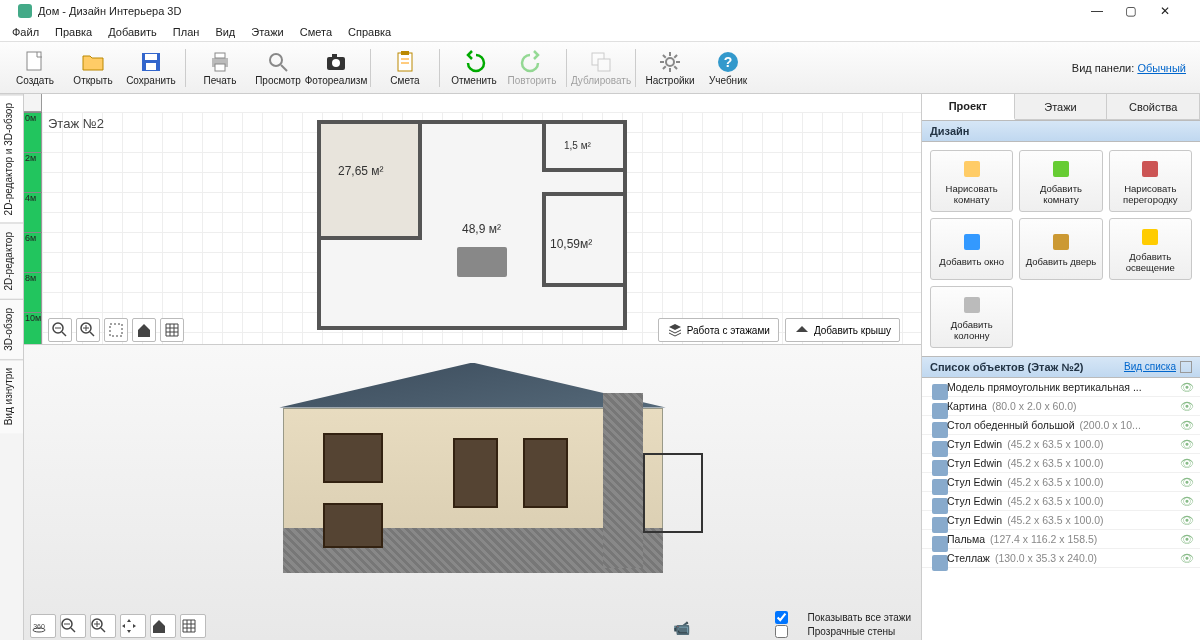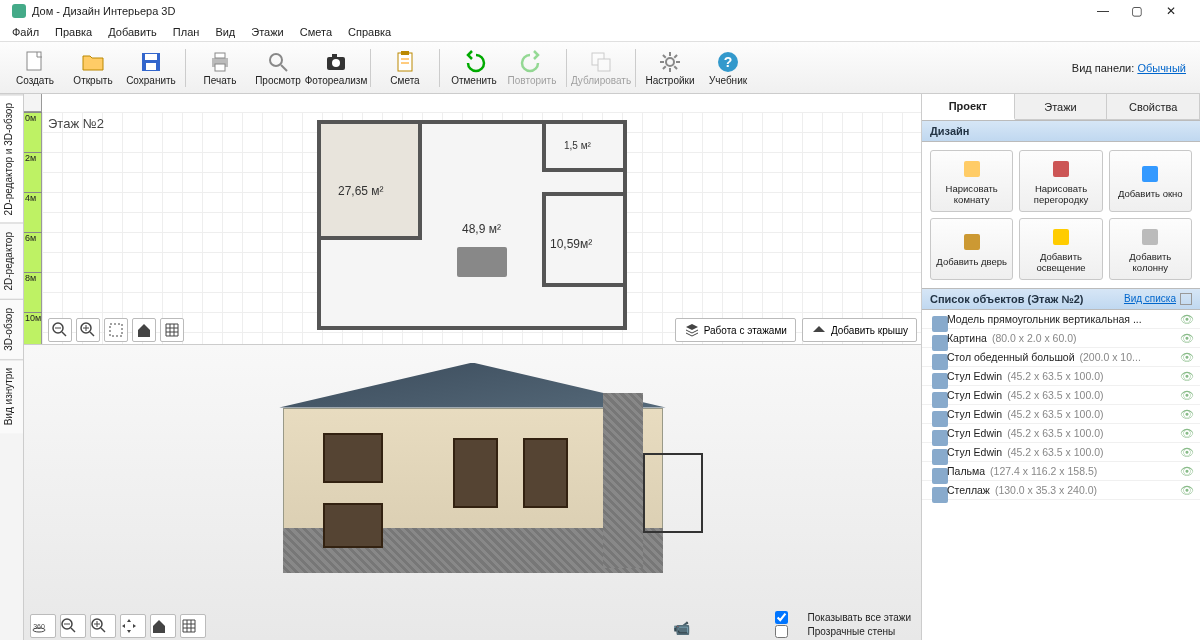--- a/index.html
+++ b/index.html
@@ -1,19 +1,19 @@
 <!DOCTYPE html>
 <html><head>
 <meta charset="utf-8">
 <style>
 * { box-sizing: border-box; margin: 0; padding: 0; font-family: "Segoe UI", Tahoma, sans-serif; }
 body { width: 1200px; height: 640px; background: #fff; overflow: hidden; font-size: 11px; color: #222; }
 
 
-.titlebar { height: 22px; display: flex; align-items: center; padding: 0 12px; background: #fff; }
+.titlebar { height: 22px; display: flex; align-items: center; padding: 0 18px; background: #fff; }
 .titlebar .app-icon { width: 14px; height: 14px; background: #4a8; border-radius: 3px; margin-right: 6px; }
 .titlebar .title { flex: 1; font-size: 11px; }
 .titlebar .winbtn { width: 34px; height: 22px; display: flex; align-items: center; justify-content: center; font-size: 12px; }
 
 
 .menubar { height: 20px; display: flex; align-items: center; padding: 0 4px; background: #fff; border-bottom: 1px solid #e0e0e0; }
 .menubar span { padding: 2px 8px; font-size: 11px; cursor: default; }
 
 
 .toolbar { height: 52px; display: flex; align-items: center; padding: 2px 6px; background: linear-gradient(#fdfdfd,#f0f0f0); border-bottom: 1px solid #ccc; }
@@ -36,30 +36,30 @@
 
 .canvas-area { flex: 1; display: flex; flex-direction: column; border-right: 1px solid #ccc; min-width: 0; }
 
 
 .ruler-h { height: 18px; background: #fff; border-bottom: 1px solid #999; position: relative; font-size: 9px; color: #555; overflow: hidden; margin-left: 18px; }
 .ruler-wrapper { display: flex; }
 .ruler-corner { width: 18px; height: 18px; border-right: 1px solid #999; border-bottom: 1px solid #999; background: #f4f4f4; }
 
 
 .plan-row { display: flex; height: 232px; }
-.ruler-v { width: 18px; border-right: 1px solid #999; position: relative; font-size: 9px; background: #bef264; }
+.ruler-v { width: 18px; border-right: 1px solid #999; position: relative; font-size: 9px; background: #22c55e; }
 .ruler-v .tick { position: absolute; left: 0; border-top: 1px solid #888; width: 18px; padding-left: 1px; }
 .plan { flex: 1; position: relative; background: #fff; overflow: hidden; }
 .plan-grid { position: absolute; inset: 0; background-image: linear-gradient(#eee 1px, transparent 1px), linear-gradient(90deg,#eee 1px, transparent 1px); background-size: 20px 20px; }
 .floor-label { position: absolute; left: 6px; top: 4px; font-size: 13px; color: #444; }
 .room-outline { position: absolute; border: 4px solid #555; background: #f5f5f5; }
 .room-area { position: absolute; font-size: 12px; color: #333; }
 .plan-toolbar { position: absolute; left: 6px; bottom: 2px; display: flex; gap: 4px; }
 .plan-toolbar button, .plan-right button { width: 24px; height: 24px; border: 1px solid #bbb; background: #fff; border-radius: 2px; font-size: 12px; cursor: pointer; display:flex;align-items:center;justify-content:center; }
-.plan-right { position: absolute; right: 4px; bottom: 2px; display: flex; gap: 6px; }
+.plan-right { position: absolute; right: 21px; bottom: 2px; display: flex; gap: 6px; }
 .plan-right .textbtn { width: auto; padding: 0 8px; font-size: 10px; gap:4px; }
 
 
 .view3d { flex: 1; position: relative; background: linear-gradient(#f8f8f8,#e8e8e8); border-top: 1px solid #ccc; }
 .house { position: absolute; left: 50%; top: 50%; transform: translate(-50%,-52%); width: 460px; height: 250px; }
 .roof { width: 100%; height: 45px; background: linear-gradient(170deg,#3a4a5a,#566a7a); clip-path: polygon(8% 100%, 50% 0%, 92% 100%); }
 .body1 { position: absolute; top: 45px; left: 40px; width: 380px; height: 160px; background: linear-gradient(#e8dcc0,#d8ccb0); border: 1px solid #998; }
 .stone { position: absolute; background: repeating-linear-gradient(45deg,#888,#888 3px,#777 3px,#777 6px); }
 .win3d { position: absolute; background: #554433; border: 2px solid #332211; }
 .view3d-toolbar { position: absolute; left: 6px; bottom: 2px; display: flex; gap: 4px; }
@@ -271,21 +271,21 @@
         </div>
       <div class="plan">
         <div class="plan-grid"></div>
         <div class="floor-label">Этаж №2</div>
 
         <div class="room-outline" style="left:275px;top:8px;width:310px;height:210px"></div>
         <div class="room-outline" style="left:275px;top:8px;width:105px;height:120px;background:#e8e4dc"></div>
         <div class="room-outline" style="left:500px;top:8px;width:85px;height:52px"></div>
         <div class="room-outline" style="left:500px;top:80px;width:85px;height:95px"></div>
 
-        <div class="room-area" style="left:296px;top:72px">27,65 м²</div>
+        <div class="room-area" style="left:296px;top:52px">27,65 м²</div>
         <div class="room-area" style="left:420px;top:110px">48,9 м²</div>
         <div class="room-area" style="left:522px;top:28px;font-size:10px">1,5 м²</div>
         <div class="room-area" style="left:508px;top:125px">10,59м²</div>
 
         <div style="position:absolute;left:415px;top:135px;width:50px;height:30px;background:#888;border-radius:2px"></div>
 
         <div class="plan-toolbar" id="plantools">
             <button>
               <svg width="16" height="16">
                 <circle cx="6" cy="6" r="5" fill="none" stroke="#444" stroke-width="1.5"></circle>
@@ -418,20 +418,28 @@
           <div class="ic">
             <svg width="24" height="24">
               <rect x="4" y="4" width="16" height="16" fill="#fc6" rx="2"></rect>
             </svg>
           </div>
           <span>Нарисовать комнату</span>
         </div>
         <div class="design-btn">
           <div class="ic">
             <svg width="24" height="24">
+              <rect x="4" y="4" width="16" height="16" fill="#6c3" rx="2"></rect>
+            </svg>
+          </div>
+          <span>Добавить комнату</span>
+        </div>
+        <div class="design-btn">
+          <div class="ic">
+            <svg width="24" height="24">
               <rect x="4" y="4" width="16" height="16" fill="#c55" rx="2"></rect>
             </svg>
           </div>
           <span>Нарисовать перегородку</span>
         </div>
         <div class="design-btn">
           <div class="ic">
             <svg width="24" height="24">
               <rect x="4" y="4" width="16" height="16" fill="#39f" rx="2"></rect>
             </svg>

